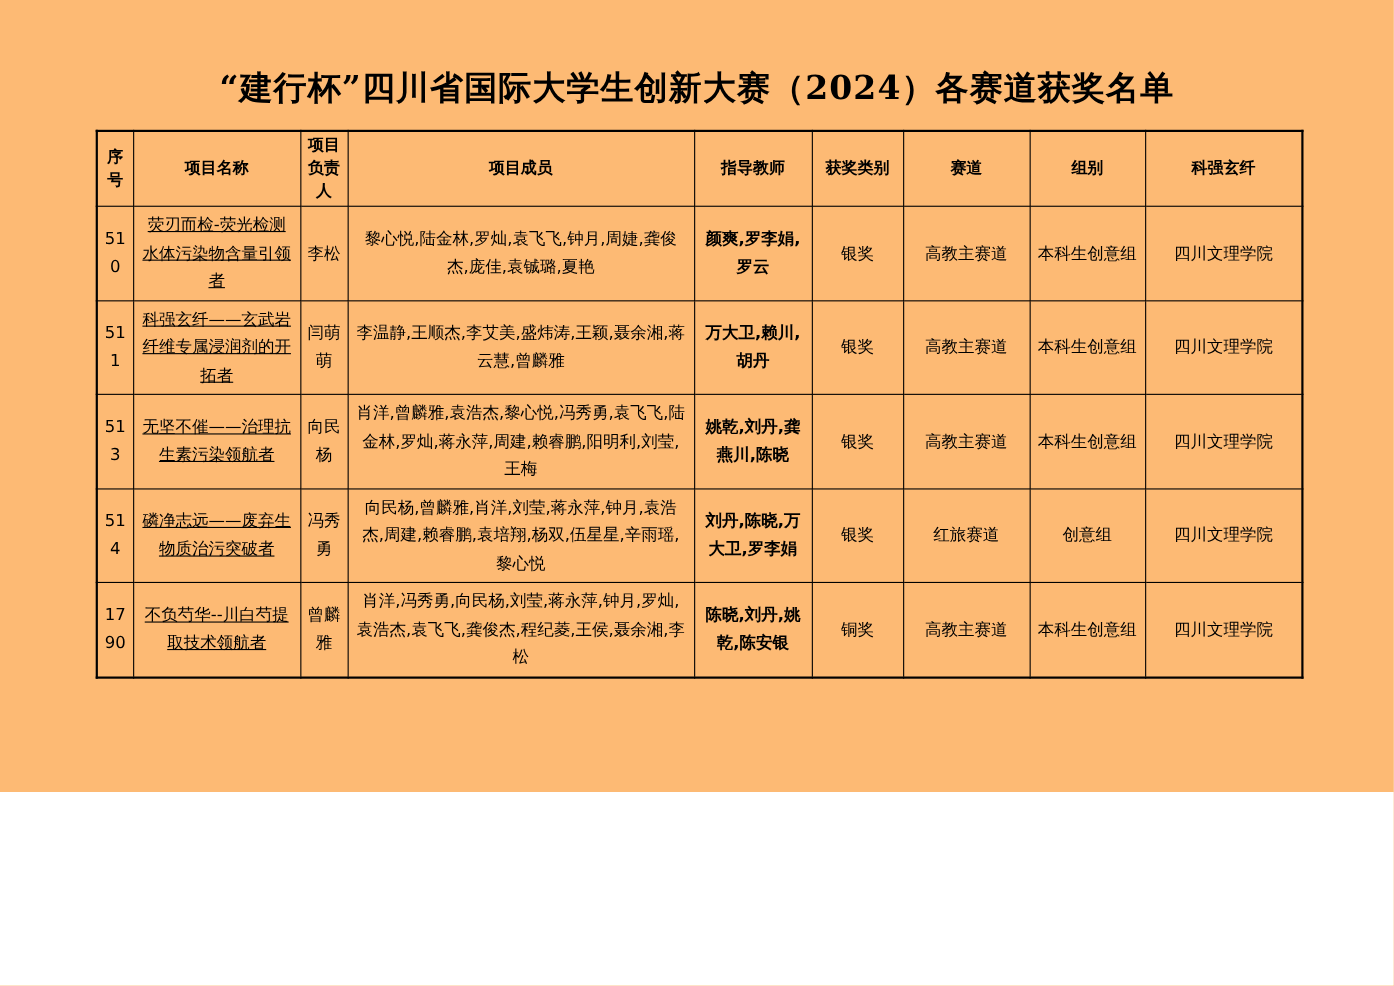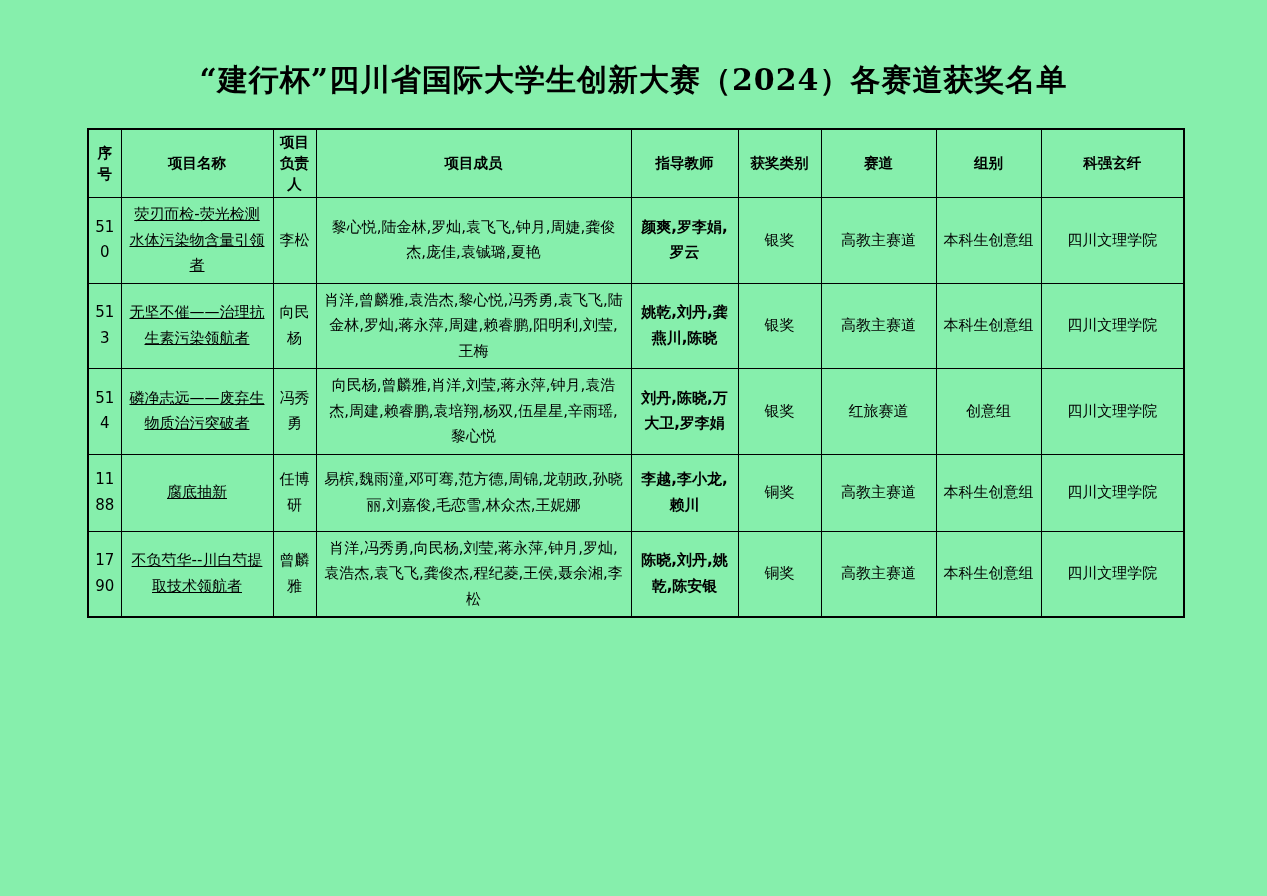--- a/index.html
+++ b/index.html
@@ -5,38 +5,38 @@
   * { box-sizing: border-box; }
   html, body { margin: 0; padding: 0; }
   body {
     width: 1267px; height: 896px;
     background: #ffffff;
     color: #000000;
     font-family: "DejaVu Sans", "Liberation Sans", sans-serif;
   }
   .page {
     position: relative;
-    width: 1267px; height: 896px;
-    background: #86efac;
+    width: 1267px; height: 720px;
+    background: #fdba74;
     overflow: hidden;
   }
   .doc-title {
     position: absolute;
     top: 60px; left: 0;
     width: 100%;
     margin: 0;
     text-align: center;
     font-size: 30px;
     font-weight: bold;
     letter-spacing: 1px;
     font-family: "DejaVu Serif", "Liberation Serif", serif;
   }
   table.awards {
     position: absolute;
-    left: 87px; top: 128px;
+    left: 87px; top: 118px;
     width: 1096px;
     border-collapse: collapse;
     table-layout: fixed;
     border: 2px solid #000;
   }
   table.awards th, table.awards td {
     border: 1px solid #000;
     font-size: 15px;
     text-align: center;
     vertical-align: middle;
@@ -103,20 +103,31 @@
           <td class="al c-name">荧刃而检-荧光检测水体污染物含量引领者</td>
           <td>李松</td>
           <td class="al c-members">黎心悦,陆金林,罗灿,袁飞飞,钟月,周婕,龚俊杰,庞佳,袁铖璐,夏艳</td>
           <td class="al c-teachers">颜爽,罗李娟,罗云</td>
           <td>银奖</td>
           <td>高教主赛道</td>
           <td>本科生创意组</td>
           <td>四川文理学院</td>
         </tr>
         <tr>
+          <td>511</td>
+          <td class="al c-name">科强玄纤——玄武岩纤维专属浸润剂的开拓者</td>
+          <td>闫萌萌</td>
+          <td class="al c-members">李温静,王顺杰,李艾美,盛炜涛,王颖,聂余湘,蒋云慧,曾麟雅</td>
+          <td class="al c-teachers">万大卫,赖川,胡丹</td>
+          <td>银奖</td>
+          <td>高教主赛道</td>
+          <td>本科生创意组</td>
+          <td>四川文理学院</td>
+        </tr>
+        <tr>
           <td>513</td>
           <td class="al c-name">无坚不催——治理抗生素污染领航者</td>
           <td>向民杨</td>
           <td class="al c-members">肖洋,曾麟雅,袁浩杰,黎心悦,冯秀勇,袁飞飞,陆金林,罗灿,蒋永萍,周建,赖睿鹏,阳明利,刘莹,王梅</td>
           <td class="al c-teachers">姚乾,刘丹,龚燕川,陈晓</td>
           <td>银奖</td>
           <td>高教主赛道</td>
           <td>本科生创意组</td>
           <td>四川文理学院</td>
         </tr>
@@ -125,31 +136,20 @@
           <td class="al c-name">磷净志远——废弃生物质治污突破者</td>
           <td>冯秀勇</td>
           <td class="al c-members">向民杨,曾麟雅,肖洋,刘莹,蒋永萍,钟月,袁浩杰,周建,赖睿鹏,袁培翔,杨双,伍星星,辛雨瑶,黎心悦</td>
           <td class="al c-teachers">刘丹,陈晓,万大卫,罗李娟</td>
           <td>银奖</td>
           <td>红旅赛道</td>
           <td>创意组</td>
           <td>四川文理学院</td>
         </tr>
         <tr>
-          <td>1188</td>
-          <td class="al c-name">腐底抽新</td>
-          <td>任博研</td>
-          <td class="al c-members">易槟,魏雨潼,邓可骞,范方德,周锦,龙朝政,孙晓丽,刘嘉俊,毛恋雪,林众杰,王妮娜</td>
-          <td class="al c-teachers">李越,李小龙,赖川</td>
-          <td>铜奖</td>
-          <td>高教主赛道</td>
-          <td>本科生创意组</td>
-          <td>四川文理学院</td>
-        </tr>
-        <tr>
           <td>1790</td>
           <td class="al c-name">不负芍华--川白芍提取技术领航者</td>
           <td>曾麟雅</td>
           <td class="al c-members">肖洋,冯秀勇,向民杨,刘莹,蒋永萍,钟月,罗灿,袁浩杰,袁飞飞,龚俊杰,程纪菱,王侯,聂余湘,李松</td>
           <td class="al c-teachers">陈晓,刘丹,姚乾,陈安银</td>
           <td>铜奖</td>
           <td>高教主赛道</td>
           <td>本科生创意组</td>
           <td>四川文理学院</td>
         </tr>

